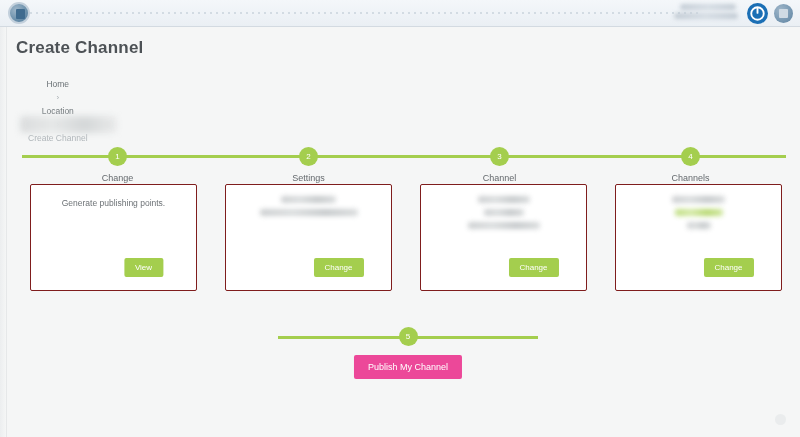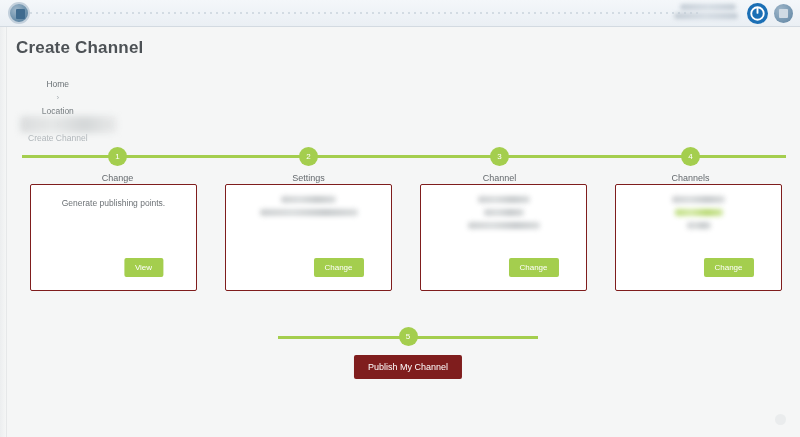--- a/index.html
+++ b/index.html
@@ -255,21 +255,21 @@
     background: #a4ce4e;
     color: #fff;
     font-size: 8px;
     line-height: 19px;
     text-align: center;
   }
   #publish-button {
     position: absolute;
     left: 50%; top: 28px;
     transform: translateX(-50%);
-    background: #7f1d1d;
+    background: #ec4899;
     color: #ffffff;
     font-size: 9px;
     border: none;
     border-radius: 2px;
     padding: 7px 14px;
     cursor: pointer;
     white-space: nowrap;
     font-family: "Liberation Sans", sans-serif;
   }
 

